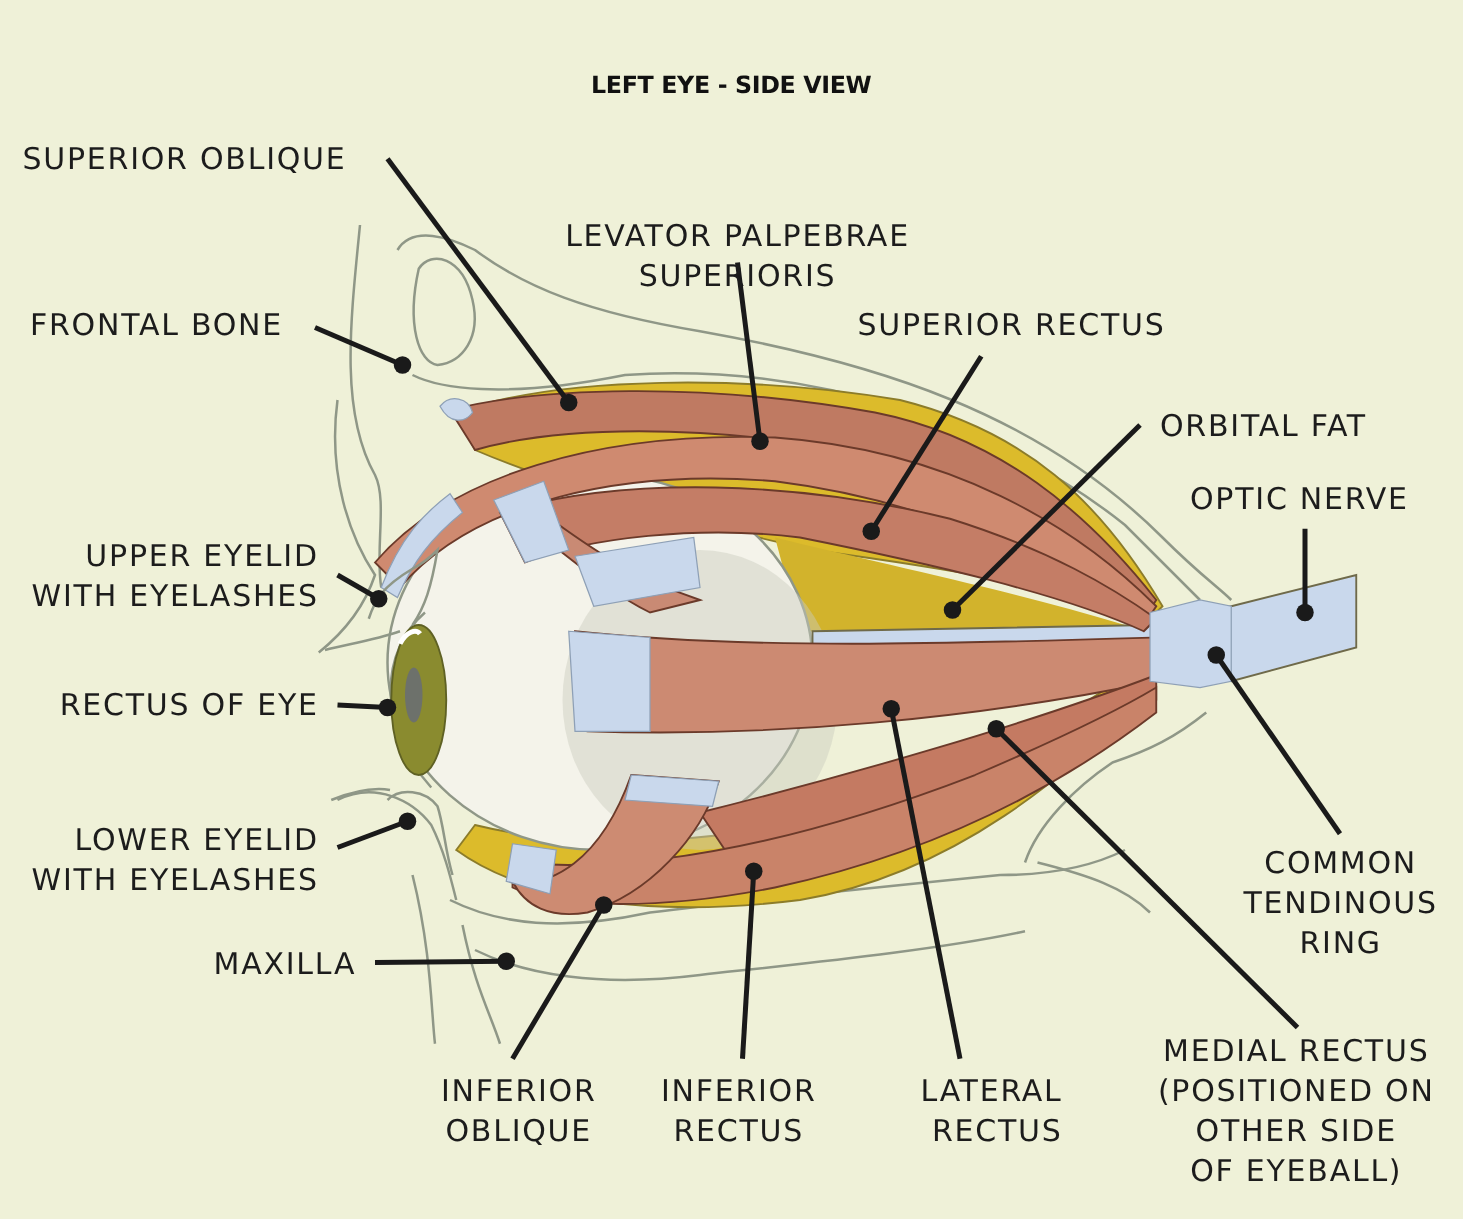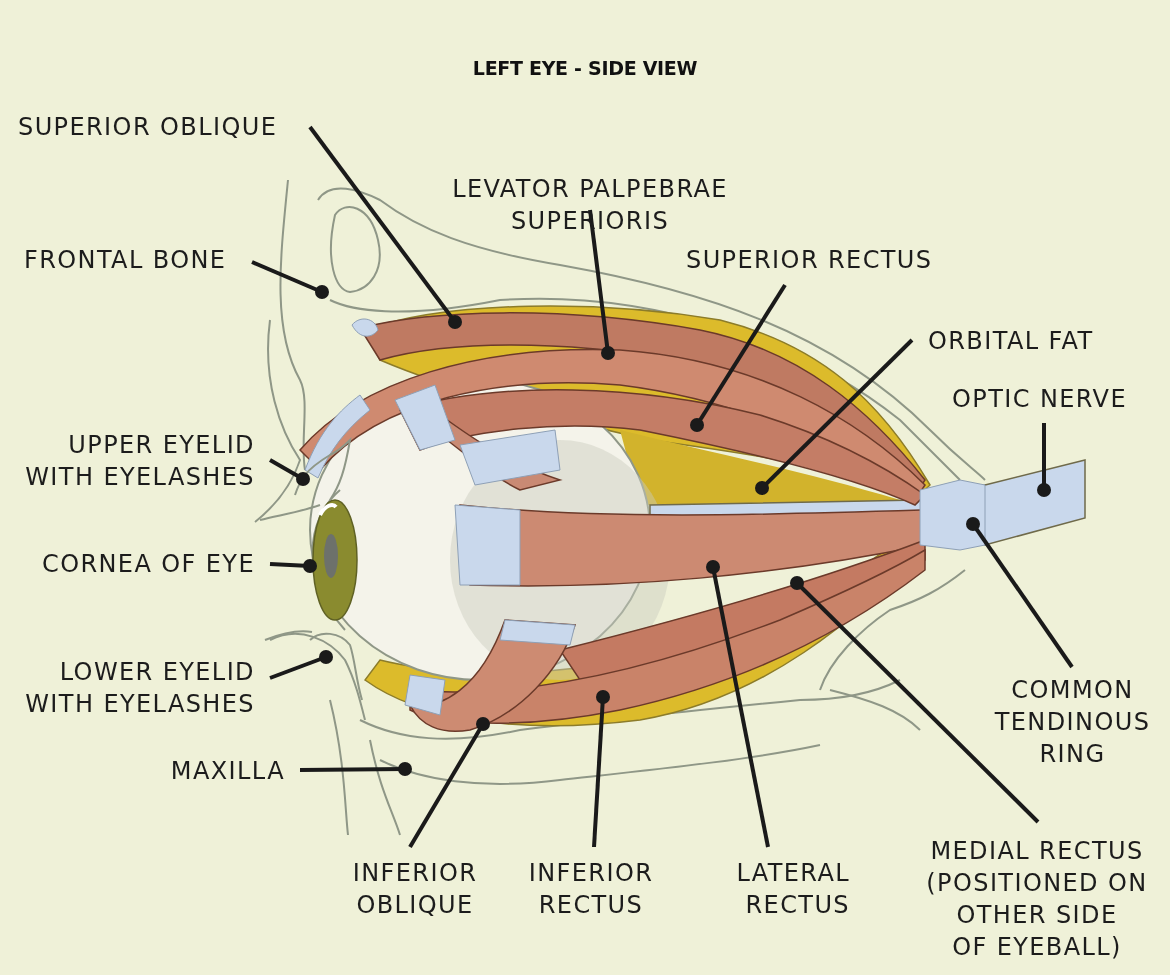--- a/index.html
+++ b/index.html
@@ -128,30 +128,30 @@
 
   <div class="lbl left" style="left:18px; top:111px;">SUPERIOR OBLIQUE</div>
   <div class="lbl center" style="left:432px; top:137px; width:316px;margin-top:36px;">LEVATOR PALPEBRAE
 SUPERIORIS</div>
   <div class="lbl left" style="left:686px; top:244px;">SUPERIOR RECTUS</div>
   <div class="lbl left" style="left:24px; top:244px;">FRONTAL BONE</div>
   <div class="lbl left" style="left:952px; top:383px;">OPTIC NERVE</div>
   <div class="lbl left" style="left:928px; top:325px;">ORBITAL FAT</div>
   <div class="lbl right" style="left:0px; top:429px; width:255px;">UPPER EYELID
 WITH EYELASHES</div>
-  <div class="lbl right" style="left:0px; top:548px; width:255px;">CORNEA OF EYE</div>
+  <div class="lbl right" style="left:0px; top:548px; width:255px;">RECTUS OF EYE</div>
   <div class="lbl right" style="left:0px; top:656px; width:255px;">LOWER EYELID
 WITH EYELASHES</div>
   <div class="lbl center" style="left:985px; top:674px; width:175px;">COMMON
 TENDINOUS
 RING</div>
   <div class="lbl right" style="left:0px; top:755px; width:285px;">MAXILLA</div>
   <div class="lbl center" style="left:340px; top:857px; width:150px;">INFERIOR
 OBLIQUE</div>
   <div class="lbl center" style="left:516px; top:857px; width:150px;">INFERIOR
 RECTUS</div>
   <div class="lbl center" style="left:700px; top:857px; width:150px;text-align:right;">LATERAL
 RECTUS</div>
-  <div class="lbl center" style="left:912px; top:825px; width:250px;margin-top:10px;">MEDIAL RECTUS
+  <div class="lbl center" style="left:912px; top:825px; width:250px;">MEDIAL RECTUS
 (POSITIONED ON
 OTHER SIDE
 OF EYEBALL)</div>
 </div>
 
 </body></html>

